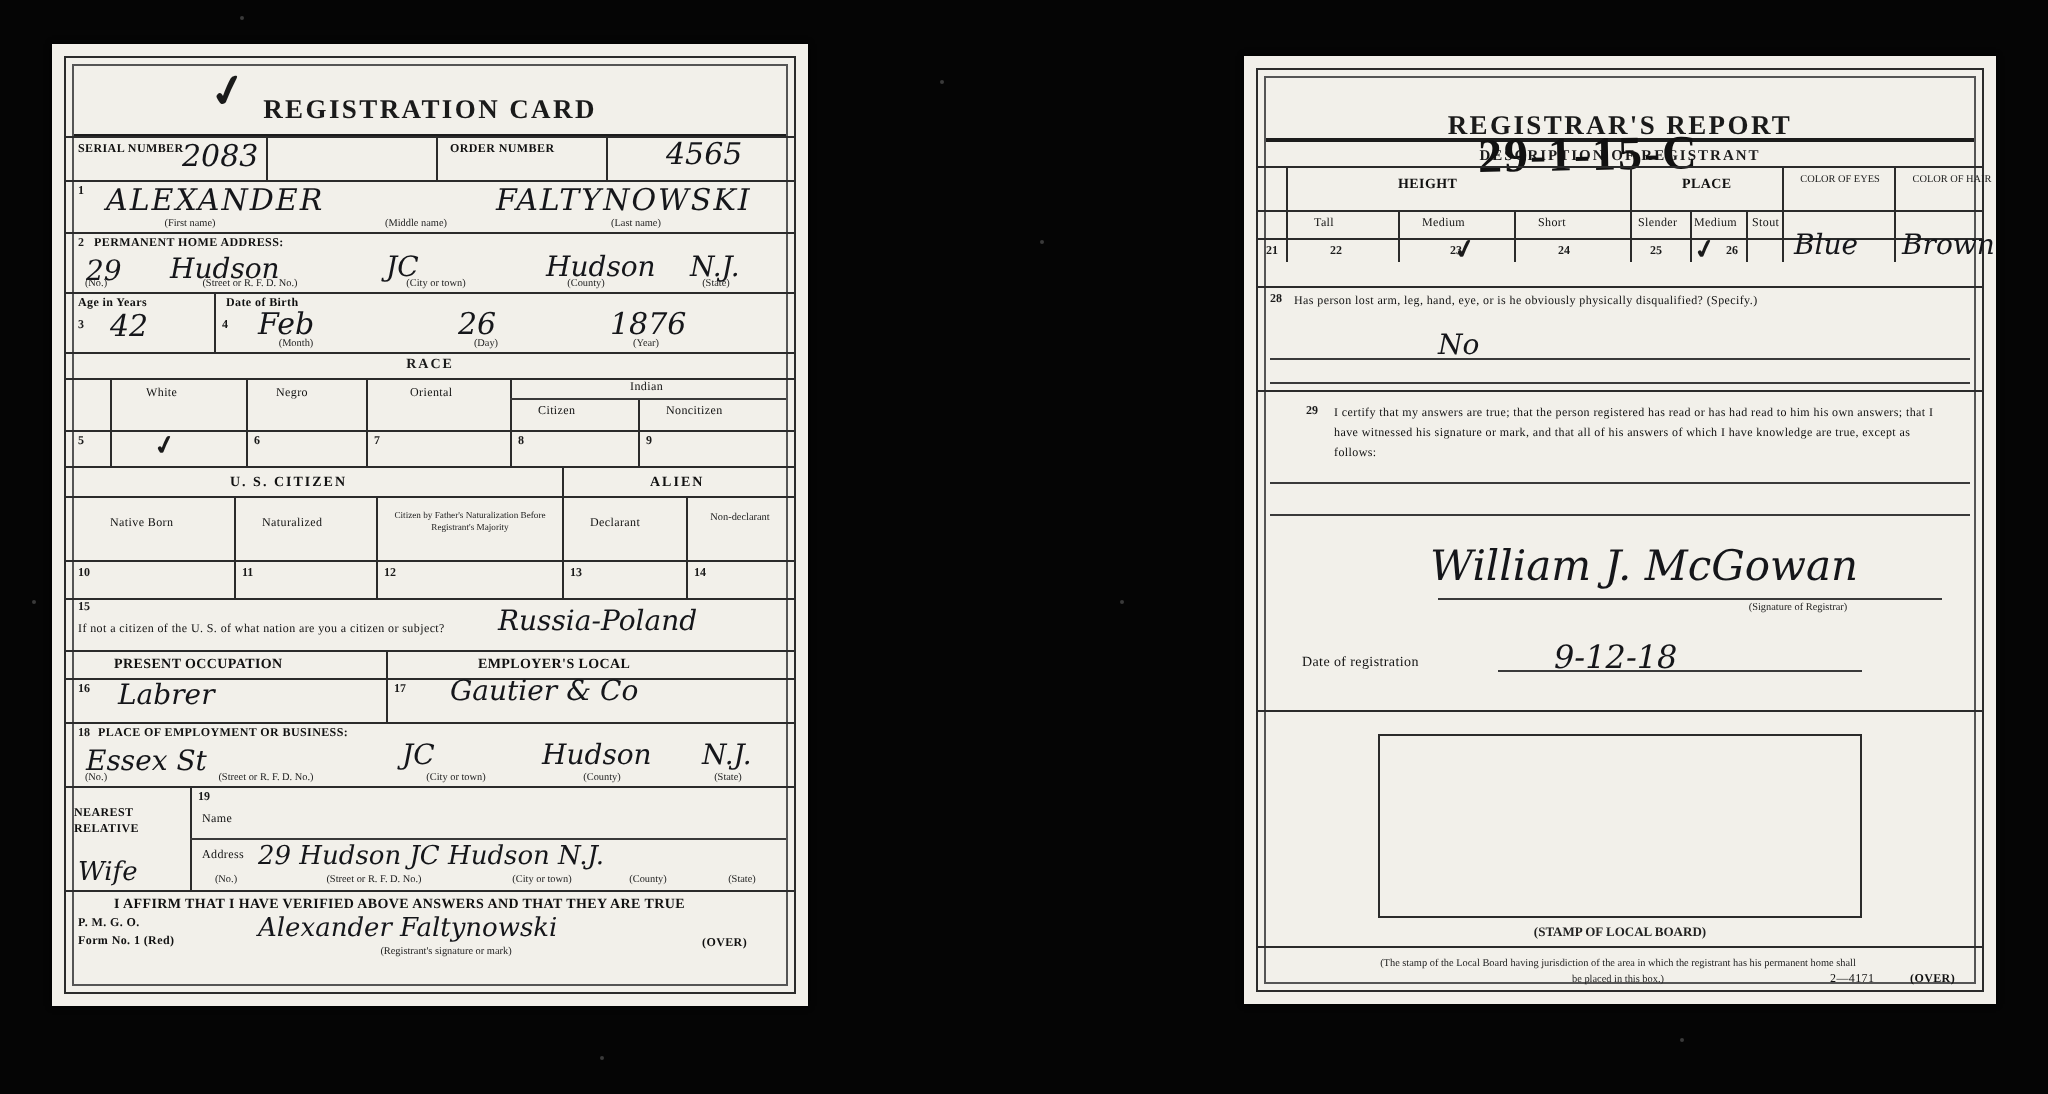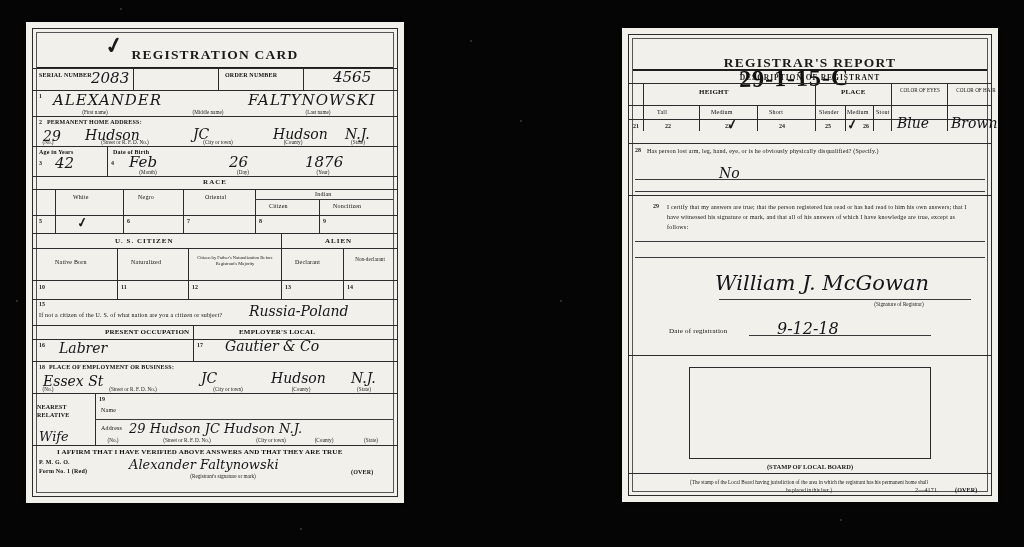--- a/index.html
+++ b/index.html
@@ -150,21 +150,21 @@
       <div class="num" style="left:252px;top:255px;">13</div>
       <div class="num" style="left:314px;top:255px;">14</div>
 
       <div class="row" style="top:270px;height:26px;"></div>
       <div class="num" style="left:6px;top:272px;">15</div>
       <div class="lbl" style="left:6px;top:283px;width:230px;">If not a citizen of the U. S. of what nation are you a citizen or subject?</div>
       <div class="hw mid2" style="left:216px;top:274px;">Russia-Poland</div>
 
       <div class="row" style="top:296px;height:14px;"></div>
       <div class="vline" style="left:160px;top:296px;height:36px;"></div>
-      <div class="lbl b" style="left:24px;top:299px;font-size:7px;margin-left:48px;">PRESENT OCCUPATION</div>
+      <div class="lbl b" style="left:24px;top:299px;font-size:7px;">PRESENT OCCUPATION</div>
       <div class="lbl b" style="left:206px;top:299px;font-size:7px;">EMPLOYER'S LOCAL</div>
       <div class="row" style="top:310px;height:22px;"></div>
       <div class="num" style="left:6px;top:313px;">16</div>
       <div class="num" style="left:164px;top:313px;">17</div>
       <div class="hw mid2" style="left:26px;top:311px;">Labrer</div>
       <div class="hw mid2" style="left:192px;top:309px;">Gautier &amp; Co</div>
 
       <div class="row" style="top:332px;height:32px;"></div>
       <div class="num" style="left:6px;top:335px;">18</div>
       <div class="lbl b" style="left:16px;top:335px;">PLACE OF EMPLOYMENT OR BUSINESS:</div>
@@ -257,21 +257,21 @@
       <div class="row" style="top:160px;height:70px;"></div>
       <div class="num" style="left:24px;top:168px;">29</div>
       <div class="lbl" style="left:38px;top:167px;width:310px;line-height:1.7;">I certify that my answers are true; that the person registered has read or has had read to him his own answers; that I have witnessed his signature or mark, and that all of his answers of which I have knowledge are true, except as follows:</div>
       <div class="dline" style="left:6px;right:6px;top:206px;"></div>
       <div class="dline" style="left:6px;right:6px;top:222px;"></div>
 
       <div class="hw" style="left:86px;top:236px;font-size:21px;">William J. McGowan</div>
       <div class="cap" style="left:200px;top:266px;width:140px;">(Signature of Registrar)</div>
       <div class="dline" style="left:90px;right:20px;top:264px;"></div>
 
-      <div class="lbl" style="left:40px;top:292px;font-size:7px;">Date of registration</div>
+      <div class="lbl" style="left:22px;top:292px;font-size:7px;">Date of registration</div>
       <div class="hw mid2" style="left:148px;top:284px;font-size:16px;">9-12-18</div>
       <div class="dline" style="left:120px;right:60px;top:300px;"></div>
 
       <div class="row" style="top:320px;height:0;"></div>
       <div class="stampbox" style="left:60px;top:332px;right:60px;height:90px;"></div>
       <div class="cap" style="left:0;top:428px;width:100%;font-size:6.5px;font-weight:bold;">(STAMP OF LOCAL BOARD)</div>
       <div class="row" style="top:438px;height:0;border-top:1px solid #2b2b2b;"></div>
       <div class="cap" style="left:60px;top:444px;width:240px;line-height:1.5;">(The stamp of the Local Board having jurisdiction of the area in which the registrant has his permanent home shall be placed in this box.)</div>
       <div class="lbl" style="left:286px;top:452px;">2—4171</div>
       <div class="lbl b" style="left:326px;top:452px;">(OVER)</div>

